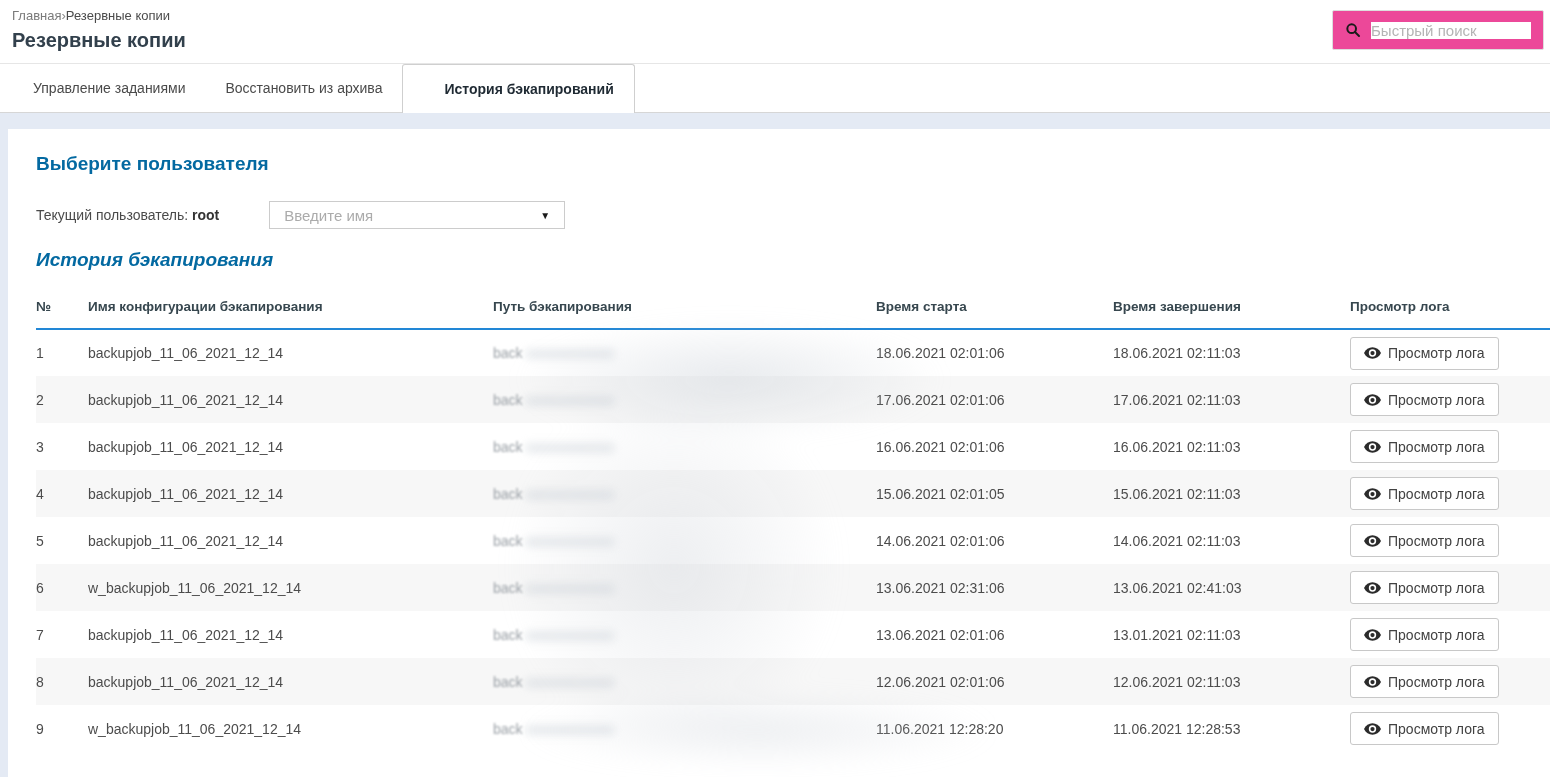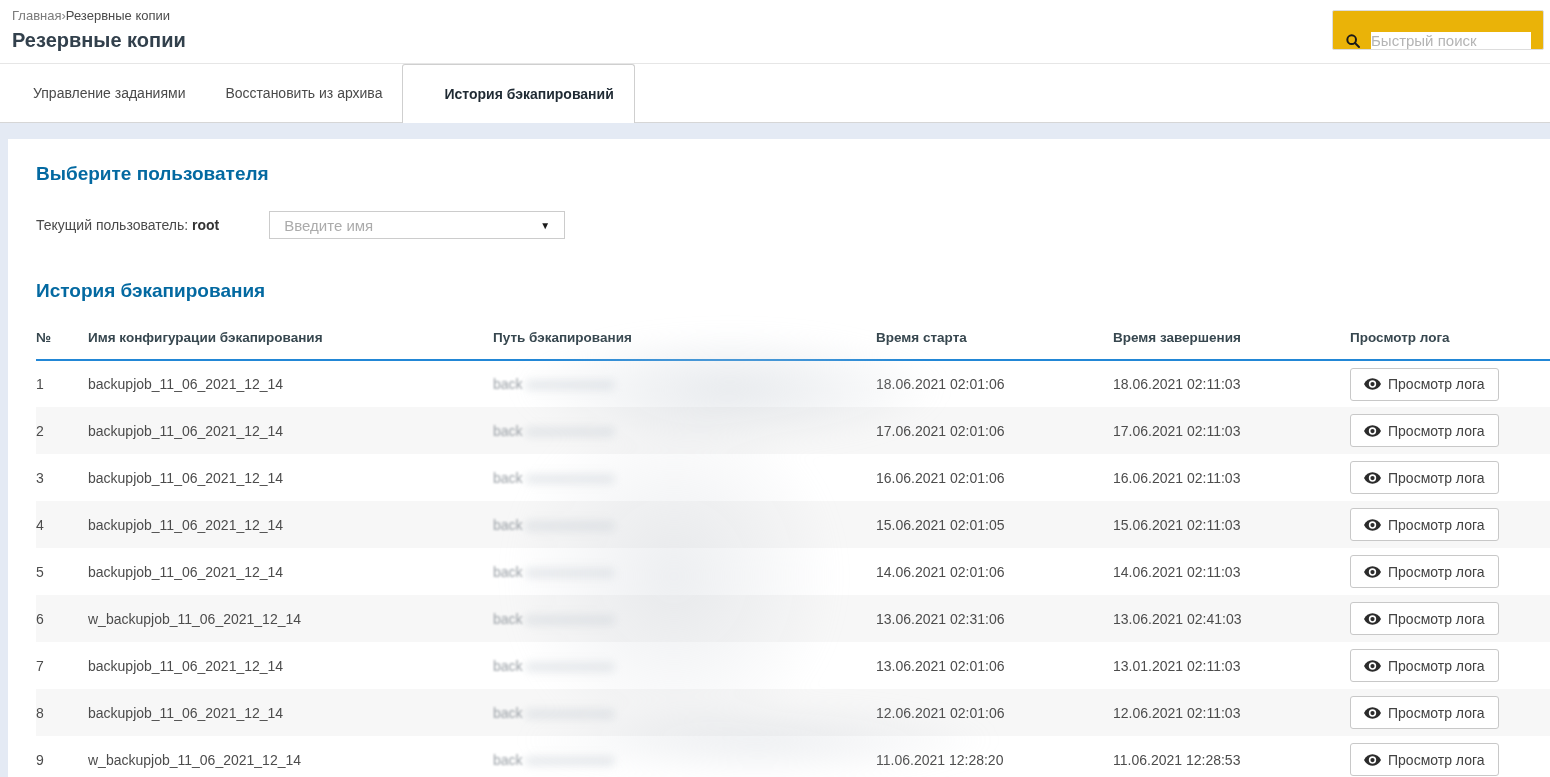--- a/index.html
+++ b/index.html
@@ -6,28 +6,28 @@
   html,body { width:1550px; height:777px; overflow:hidden;
     font-family:"Liberation Sans","DejaVu Sans",sans-serif; background:#fff; }
 
   
   .header { position:relative; height:63px; background:#fff; padding:8px 0 0 12px; }
   .breadcrumb { font-size:13px; color:#7a7a7a; display:flex; align-items:center; }
   .breadcrumb .crumb-current { color:#4b4b4b; }
   .breadcrumb .sep { color:#8a8a8a; font-size:13px; }
   .page-title { margin-top:6px; font-size:20px; font-weight:bold; color:#32404c; }
   .search-box { position:absolute; top:10px; right:6px; width:212px; height:40px;
-    border:1px solid #ddd; border-radius:2px; background:#eab308;
-    display:flex; align-items:flex-end; padding:0 12px; gap:10px; }
+    border:1px solid #ddd; border-radius:2px; background:#ec4899;
+    display:flex; align-items:center; padding:0 12px; gap:10px; }
   .search-box input { border:none; outline:none; flex:1; font-size:15px; color:#444;
     font-family:inherit; min-width:0; }
   .search-box input::placeholder { color:#b4b4b4; }
 
   
-  .tab-bar { display:flex; align-items:stretch; height:60px; padding-left:13px;
+  .tab-bar { display:flex; align-items:stretch; height:50px; padding-left:13px;
     background:#fff; border-top:1px solid #e6e6e6; border-bottom:1px solid #d6d6d6; }
   .tab { display:flex; align-items:center; padding:0 20px; font-size:14px;
     color:#4a4a4a; cursor:pointer; white-space:nowrap; }
   .tab.active { font-weight:bold; color:#1f2a33; background:#fff;
     border:1px solid #cfcfcf; border-bottom:none; border-radius:3px 3px 0 0;
     margin-bottom:-1px; position:relative; z-index:2;padding-left:41px; }
 
   
   .content { height:664px; background:#e4eaf4; padding:16px 0 0 8px; }
   .card { background:#fff; height:648px; position:relative; overflow:hidden; }
@@ -35,21 +35,21 @@
   .section-heading { font-size:19px; font-weight:bold; color:#0369a1; }
   .h-select-user { padding-top:24px; }
   .user-row { margin-top:26px; display:flex; align-items:center; }
   .user-label { font-size:14px; color:#4a4a4a; }
   .user-label b { color:#333; }
   .user-select { margin-left:50px; width:296px; height:28px; border:1px solid #ccc;
     background:#fff; display:flex; align-items:center; justify-content:space-between;
     padding:0 14px; cursor:pointer; }
   .user-select .sel-placeholder { color:#ababab; font-size:15px; }
   .user-select .caret { font-size:10px; color:#1a1a1a; }
-  .h-history { margin-top:41px; }
+  .h-history { margin-top:20px;font-style:italic; }
 
   
   .history-table { margin:16px 0 0 28px; width:calc(100% - 28px);
     border-collapse:collapse; table-layout:fixed; }
   .history-table col.c-num { width:52px; }
   .history-table col.c-name { width:405px; }
   .history-table col.c-path { width:383px; }
   .history-table col.c-start { width:237px; }
   .history-table col.c-end { width:237px; }
   .history-table thead th { text-align:left; font-size:13.5px; font-weight:bold;

